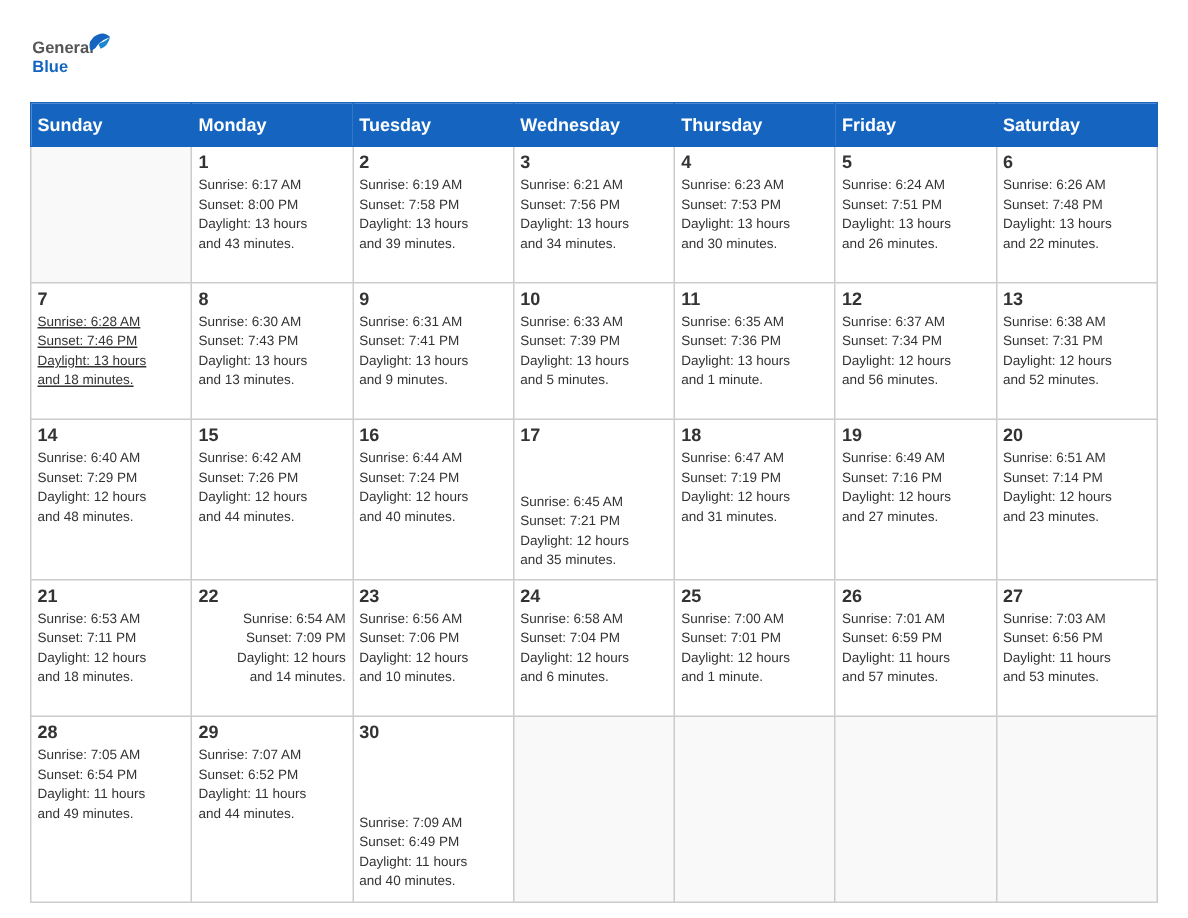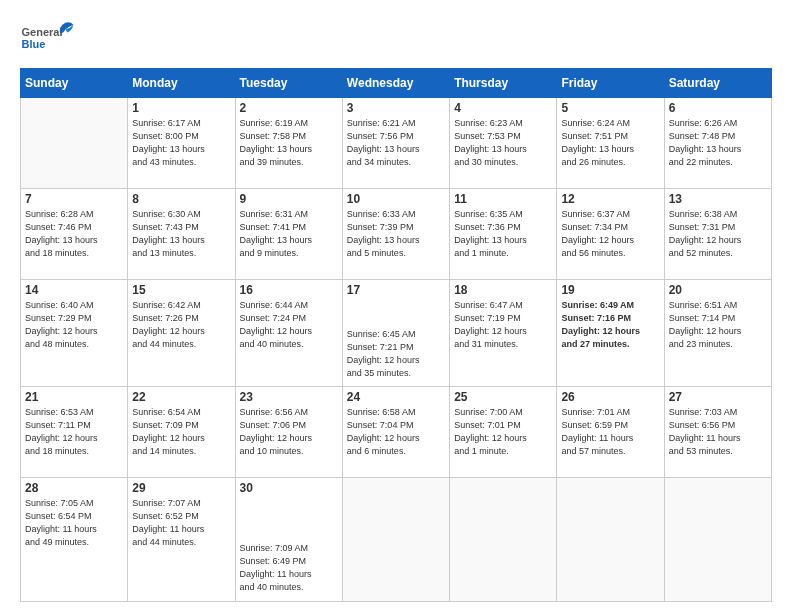--- a/index.html
+++ b/index.html
@@ -157,21 +157,21 @@
             <span class="day-number">6</span>
             <div class="day-info" style="white-space: pre-line;">Sunrise: 6:26 AM
 Sunset: 7:48 PM
 Daylight: 13 hours
 and 22 minutes.</div>
           </td>
         </tr>
         <tr>
           <td>
             <span class="day-number">7</span>
-            <div class="day-info" style="white-space: pre-line;">Sunrise: 6:28 AM
+            <div class="day-info" style="white-space: pre-line; text-decoration: underline;">Sunrise: 6:28 AM
 Sunset: 7:46 PM
 Daylight: 13 hours
 and 18 minutes.</div>
           </td>
           <td>
             <span class="day-number">8</span>
             <div class="day-info" style="white-space: pre-line;">Sunrise: 6:30 AM
 Sunset: 7:43 PM
 Daylight: 13 hours
 and 13 minutes.</div>
@@ -243,21 +243,21 @@
           </td>
           <td>
             <span class="day-number">18</span>
             <div class="day-info" style="white-space: pre-line;">Sunrise: 6:47 AM
 Sunset: 7:19 PM
 Daylight: 12 hours
 and 31 minutes.</div>
           </td>
           <td>
             <span class="day-number">19</span>
-            <div class="day-info" style="white-space: pre-line; font-weight: bold;">Sunrise: 6:49 AM
+            <div class="day-info" style="white-space: pre-line;">Sunrise: 6:49 AM
 Sunset: 7:16 PM
 Daylight: 12 hours
 and 27 minutes.</div>
           </td>
           <td>
             <span class="day-number">20</span>
             <div class="day-info" style="white-space: pre-line;">Sunrise: 6:51 AM
 Sunset: 7:14 PM
 Daylight: 12 hours
 and 23 minutes.</div>
@@ -266,21 +266,21 @@
         <tr>
           <td>
             <span class="day-number">21</span>
             <div class="day-info" style="white-space: pre-line;">Sunrise: 6:53 AM
 Sunset: 7:11 PM
 Daylight: 12 hours
 and 18 minutes.</div>
           </td>
           <td>
             <span class="day-number">22</span>
-            <div class="day-info" style="white-space: pre-line;">Sunrise: 6:54 AM
+            <div class="day-info" style="white-space: pre-line; text-align: right;">Sunrise: 6:54 AM
 Sunset: 7:09 PM
 Daylight: 12 hours
 and 14 minutes.</div>
           </td>
           <td>
             <span class="day-number">23</span>
             <div class="day-info" style="white-space: pre-line;">Sunrise: 6:56 AM
 Sunset: 7:06 PM
 Daylight: 12 hours
 and 10 minutes.</div>

